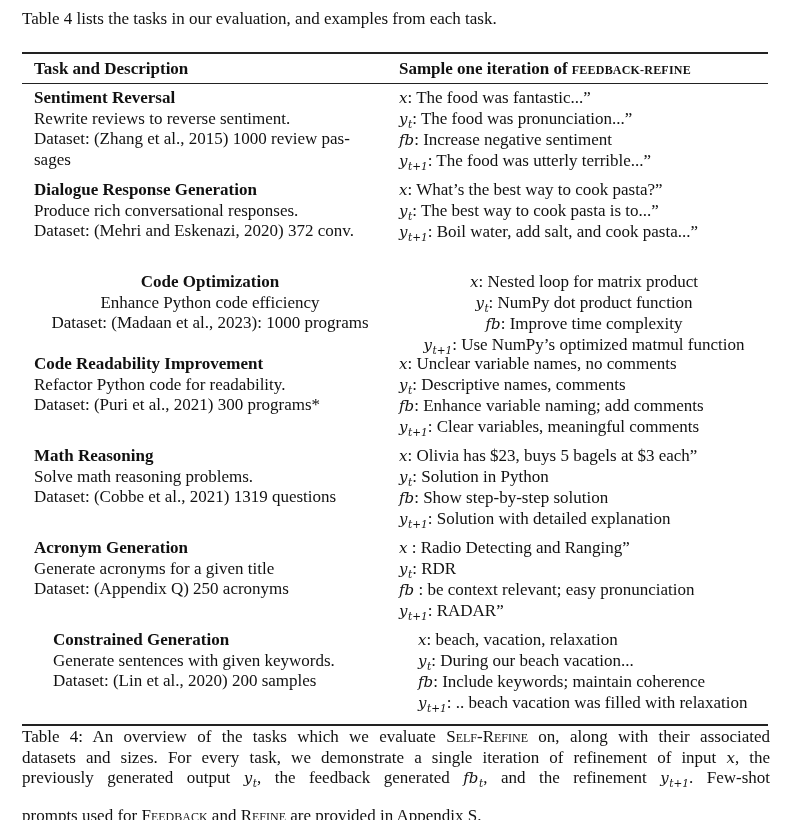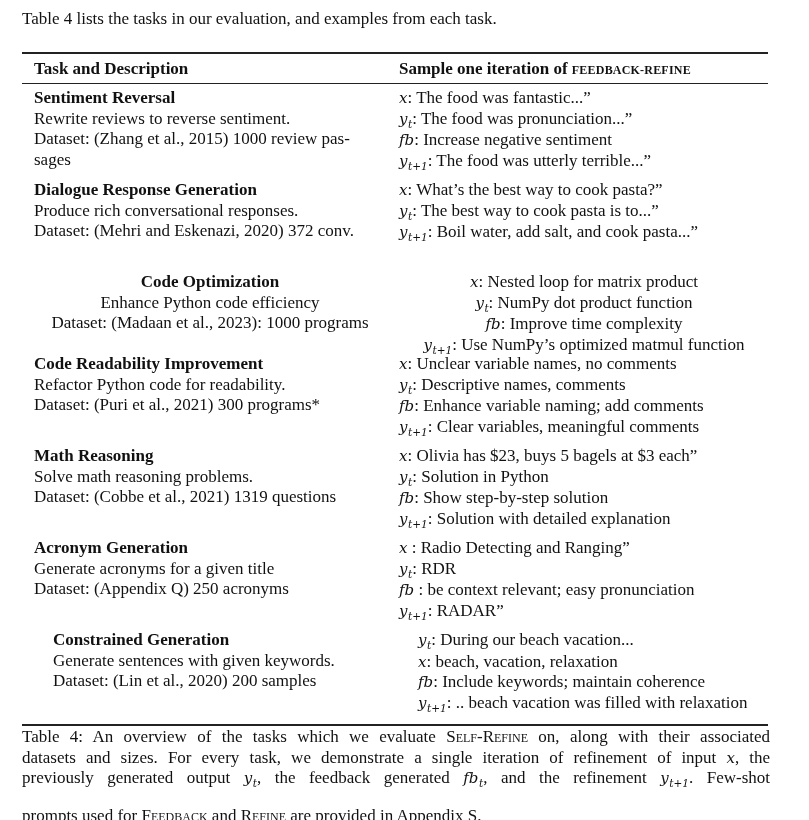--- a/index.html
+++ b/index.html
@@ -206,22 +206,22 @@
         <div class="ex-line"><span class="mvar">y</span><span class="sub">t+1</span><span>: </span><span>RADAR”</span></div>
       </div>
     </div>
     <div class="task-row" style="height: 92px; margin-left: 19px;">
       <div class="task-left">
         <div class="task-name">Constrained Generation</div>
         <div class="task-line">Generate sentences with given keywords.</div>
         <div class="task-line">Dataset: (Lin et al., 2020) 200 samples</div>
       </div>
       <div class="task-right">
+        <div class="ex-line"><span class="mvar">x</span><span>: </span><span>beach, vacation, relaxation</span></div>
         <div class="ex-line"><span class="mvar">y</span><span class="sub">t</span><span>: </span><span>During our beach vacation...</span></div>
-        <div class="ex-line"><span class="mvar">x</span><span>: </span><span>beach, vacation, relaxation</span></div>
         <div class="ex-line"><span class="mvar">fb</span><span>: </span><span>Include keywords; maintain coherence</span></div>
         <div class="ex-line"><span class="mvar">y</span><span class="sub">t+1</span><span>: </span><span>.. beach vacation was filled with relaxation</span></div>
       </div>
     </div>
   </div>
 
 <div class="rule bottom"></div>
 
 <div class="caption" id="caption">
     <span class="cap-line"><span>Table 4: An overview of the tasks which we evaluate </span><span class="cap-sc">Self-Refine</span><span> on, along with their associated</span></span>

